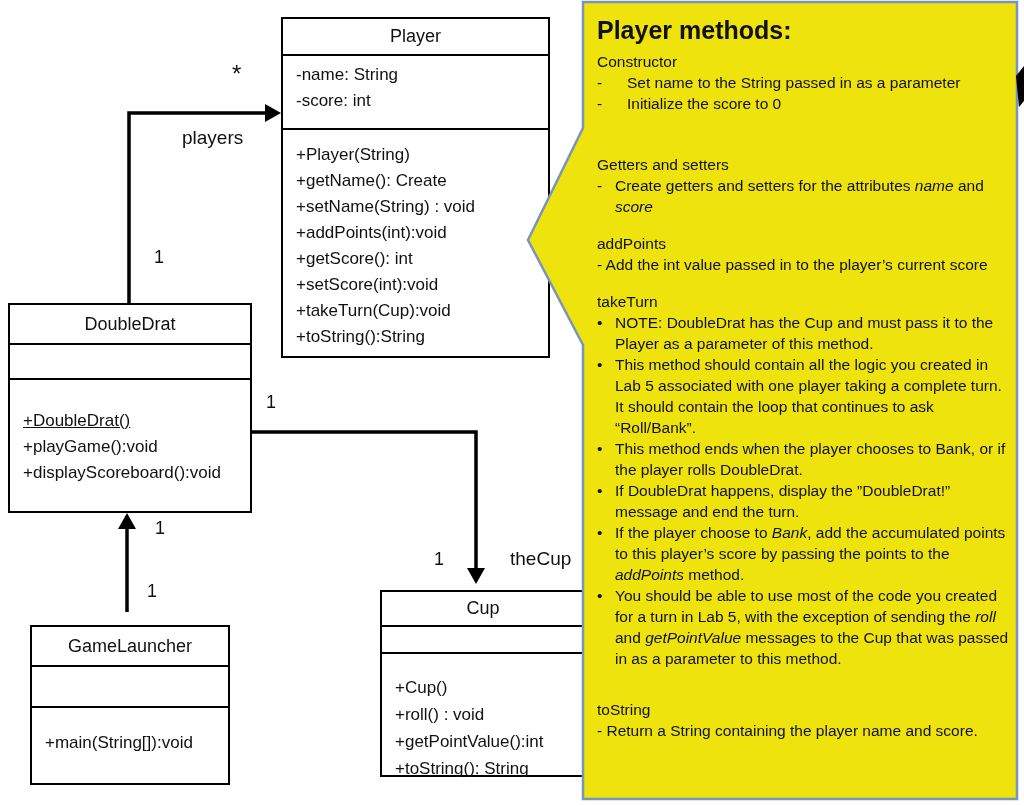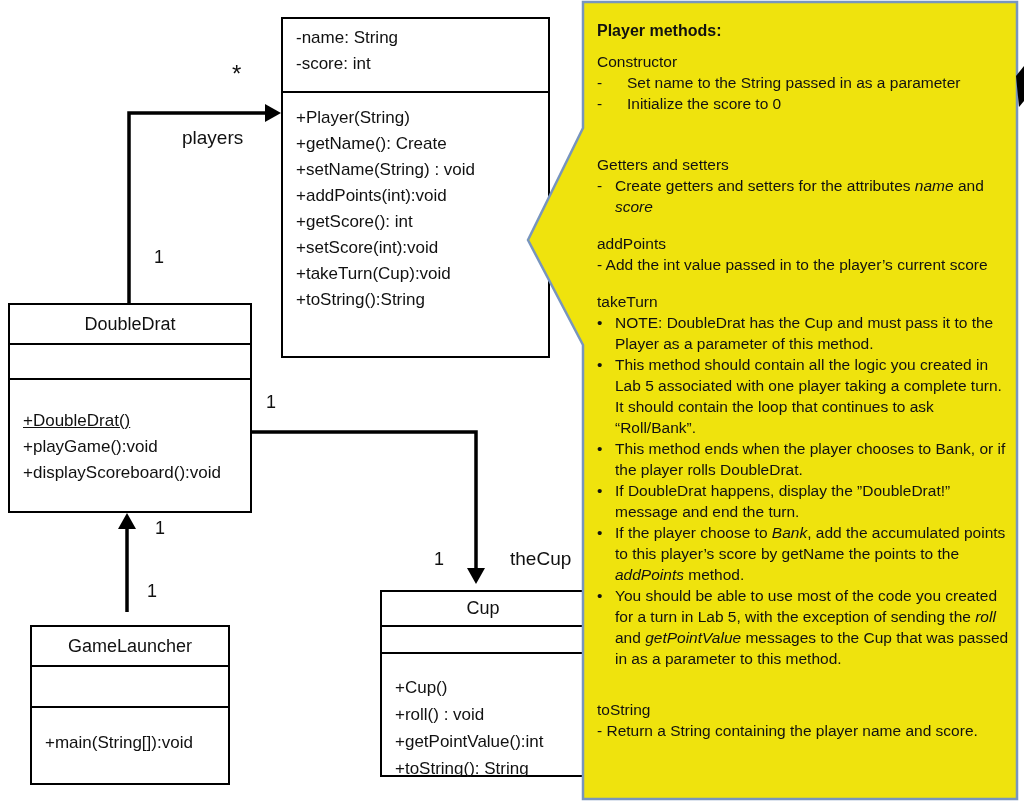--- a/index.html
+++ b/index.html
@@ -46,39 +46,40 @@
   .lbl-launch-tgt{left:155px;top:518px;}
   .lbl-launch-src{left:147px;top:581px;}
 
   
   .arrows-svg{position:absolute;left:0;top:0;z-index:2;pointer-events:none;}
   .callout-svg{position:absolute;left:0;top:0;z-index:3;pointer-events:none;}
 
   
   .callout-text{position:absolute;left:597px;top:12px;width:414px;z-index:4;
                 font-size:15.5px;line-height:21px;}
-  .co-title{font-size:16px;font-weight:bold;margin:8px 0 10px 0;}
+  .co-title{font-size:25px;font-weight:bold;margin:8px 0 10px 0;}
   .co-section{margin-top:16px;}
   .co-section:nth-child(1){margin-top:0;}
   .co-section:nth-child(2){margin-top:40px;}
   .co-section:nth-child(5){margin-top:30px;}
   .co-heading{}
   .co-item{display:flex;}
   .co-marker{flex:none;width:18px;}
   .co-item.wide .co-marker{width:30px;}
   .co-body{flex:1;}
   .co-plain{}
   .co-body i, .co-plain i{font-style:italic;}
 </style>
 </head>
 <body>
 
 <div class="stage">
 
   <div class="uml-class c-player">
+    <div class="uml-title">Player</div>
     <div class="uml-attrs">
         <div>-name: String</div>
         <div>-score: int</div>
       </div>
     <div class="uml-methods">
         <div>+Player(String)</div>
         <div>+getName(): Create</div>
         <div>+setName(String) : void</div>
         <div>+addPoints(int):void</div>
         <div>+getScore(): int</div>
@@ -181,21 +182,21 @@
           <div class="co-item">
             <div class="co-marker">•</div>
             <div class="co-body"><span>This method ends when the player chooses to Bank, or if the player rolls DoubleDrat.</span></div>
           </div>
           <div class="co-item">
             <div class="co-marker">•</div>
             <div class="co-body"><span>If DoubleDrat happens, display the ”DoubleDrat!” message and end the turn.</span></div>
           </div>
           <div class="co-item">
             <div class="co-marker">•</div>
-            <div class="co-body"><span>If the player choose to </span><i>Bank</i><span>, add the accumulated points to this player’s score by getName the points to the </span><i>addPoints</i><span> method.</span></div>
+            <div class="co-body"><span>If the player choose to </span><i>Bank</i><span>, add the accumulated points to this player’s score by passing the points to the </span><i>addPoints</i><span> method.</span></div>
           </div>
           <div class="co-item">
             <div class="co-marker">•</div>
             <div class="co-body"><span>You should be able to use most of the code you created for a turn in Lab 5, with the exception of sending the </span><i>roll</i><span> and </span><i>getPointValue</i><span> messages to the Cup that was passed in as a parameter to this method.</span></div>
           </div>
         </div>
         <div class="co-section">
           <div class="co-heading">toString</div>
           <div class="co-plain"><span>- Return a String containing the player name and score.</span></div>
         </div>

